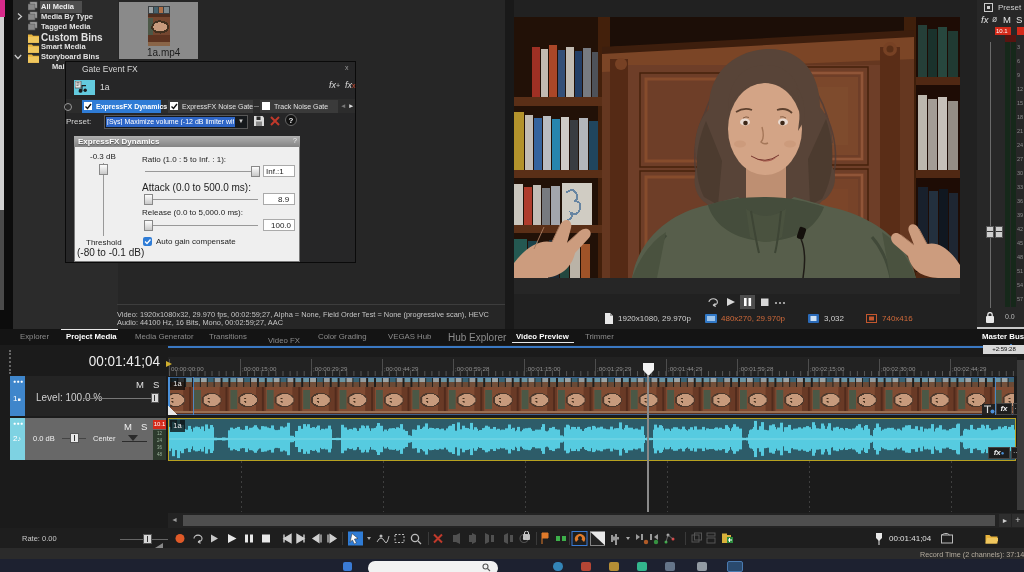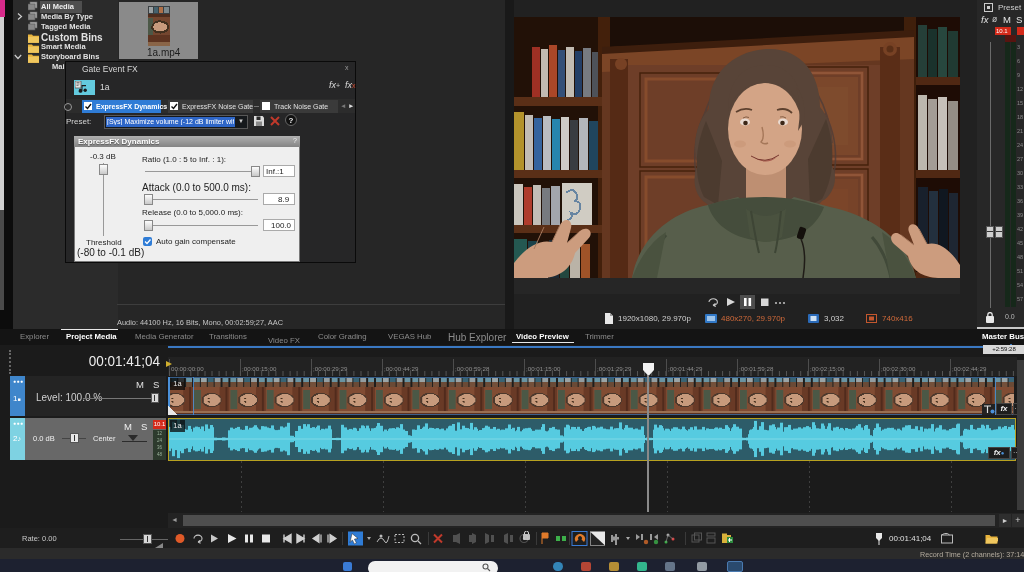--- a/index.html
+++ b/index.html
@@ -60,20 +60,21 @@
  <rect x="0" y="8" width="22" height="3" fill="#4e2d1e"></rect>
  <rect x="0" y="12" width="5" height="18" fill="#4c5847"></rect>
  <ellipse cx="12" cy="21" rx="7.5" ry="5.5" fill="#c89a7c"></ellipse>
  <path d="M4 21 q2 -6.5 9 -5.5 q7 1 7 5.5 q0 4.5 -7.5 5.5 q-7.5 0 -8.5 -5.5z" fill="none" stroke="#42301f" stroke-width="2"></path>
  <rect x="0" y="29" width="22" height="7" fill="#5e3421"></rect>
  <rect x="0" y="36" width="22" height="4" fill="#8a6548"></rect>
 </svg>
 <div class="tx" style="left:147px;top:47px;font-size:10px;color:#1d1d1d">1a.mp4</div>
 
 <div class="ab" style="left:117px;top:304px;width:388px;height:1px;background:#3d3d3d"></div>
+<div class="tx" style="left:117px;top:310px;font-size:7.4px;color:#c5c5c5">Video: 1920x1080x32, 29.970 fps, 00:02:59;27, Alpha = None, Field Order Test = None (progressive scan), HEVC</div>
 <div class="tx" style="left:117px;top:318px;font-size:7.4px;color:#c5c5c5">Audio: 44100 Hz, 16 Bits, Mono, 00:02:59;27, AAC</div>
 
 <div class="ab" style="left:65px;top:61px;width:291px;height:202px;background:#262627;border:1px solid #0a0a0a;box-sizing:border-box"></div>
 <div class="tx" style="left:82px;top:64px;font-size:8.5px;color:#d8d8d8">Gate Event FX</div>
 <div class="tx" style="left:345px;top:64px;font-size:7px;color:#9a9a9a">x</div>
 
 <div class="ab" style="left:74px;top:80px;width:21px;height:15px;background:#63cade"></div>
 <svg class="ab" style="left:75px;top:81px" width="14" height="13">
       <rect x="0" y="0" width="6" height="7" fill="#e4e4e4" stroke="#555" stroke-width="0.8"></rect>
       <path d="M1.5 1.5 h3 M1.5 3 h3 M1.5 4.5 h2" stroke="#666" stroke-width="0.8"></path>

